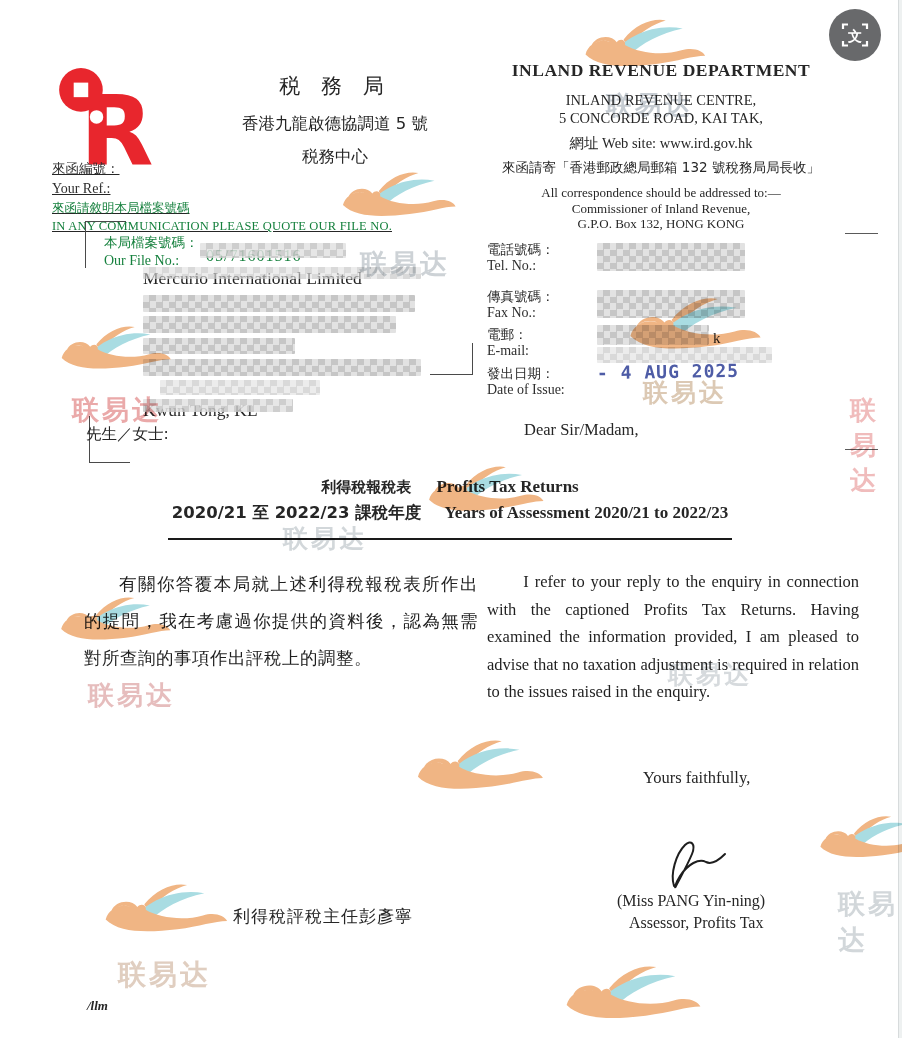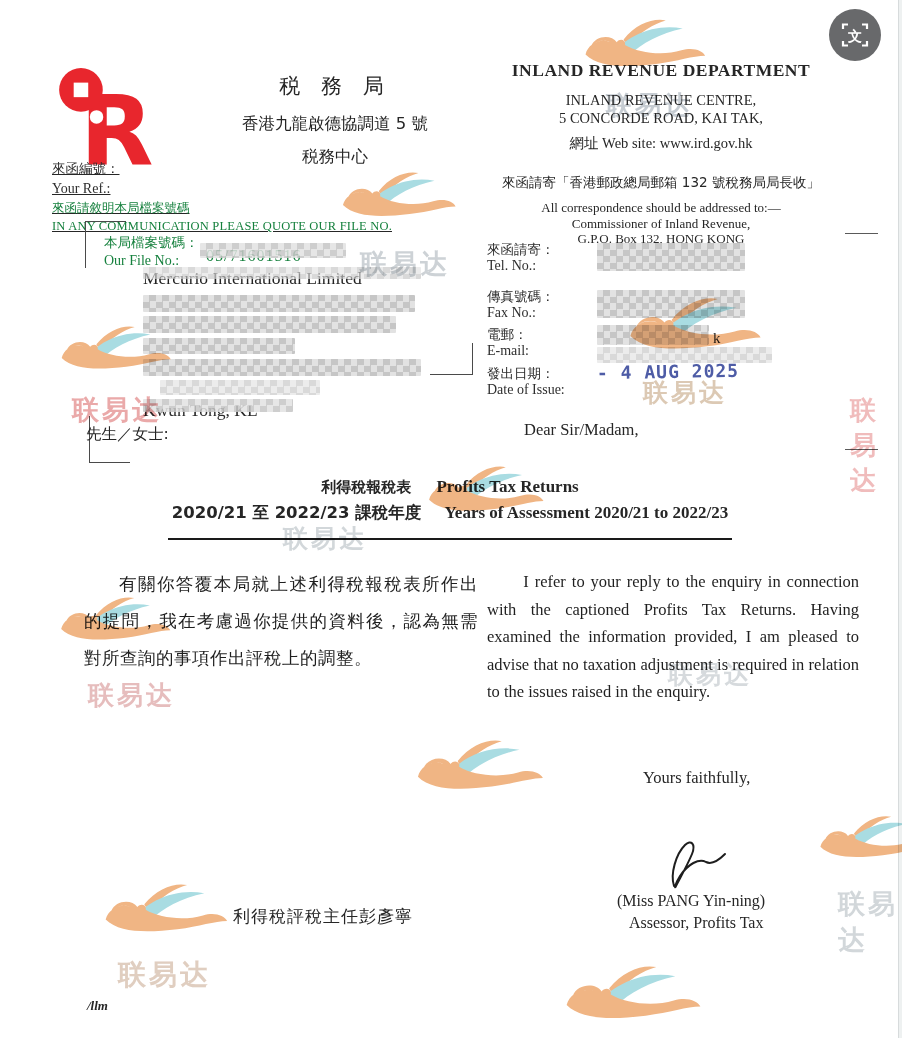--- a/index.html
+++ b/index.html
@@ -65,21 +65,21 @@
     <div style="font-size:21px;letter-spacing:7px;">税 務 局</div>
     <div style="font-size:16.5px;margin-top:13px;">香港九龍啟德協調道 5 號</div>
     <div style="font-size:16.5px;margin-top:11px;">税務中心</div>
   </div>
 
   <div class="abs center serif" style="left:466px;top:60px;width:390px;">
     <div style="font-weight:bold;font-size:17.5px;letter-spacing:.5px;">INLAND REVENUE DEPARTMENT</div>
     <div style="font-size:14.5px;margin-top:10px;line-height:18px;">INLAND REVENUE CENTRE,</div>
     <div style="font-size:14.5px;line-height:18px;">5 CONCORDE ROAD, KAI TAK,</div>
     <div style="font-size:14.5px;margin-top:7px;">網址  Web site: www.ird.gov.hk</div>
-    <div style="font-size:13.5px;margin-top:21px;font-family:'DejaVu Sans',sans-serif;">來函請寄「香港郵政總局郵箱 132 號稅務局局長收」</div>
+    <div style="font-size:13.5px;margin-top:6px;font-family:'DejaVu Sans',sans-serif;">來函請寄「香港郵政總局郵箱 132 號稅務局局長收」</div>
     <div style="font-size:13px;margin-top:8px;line-height:15.5px;">All correspondence should be addressed to:—</div>
     <div style="font-size:13px;line-height:15.5px;">Commissioner of Inland Revenue,</div>
     <div style="font-size:13px;line-height:15.5px;">G.P.O. Box 132, HONG KONG</div>
   </div>
 
   <div class="abs" style="left:52px;top:160px;text-decoration:underline;">
     <div class="lbl-cn">來函編號：</div>
     <div class="serif lbl-en" style="margin-top:3px;">Your Ref.:</div>
     <div class="red" style="font-size:12.5px;margin-top:3px;">來函請敘明本局檔案號碼</div>
     <div class="red serif" style="font-size:12.5px;margin-top:2px;letter-spacing:.2px;">IN ANY COMMUNICATION PLEASE QUOTE OUR FILE NO.</div>
@@ -106,21 +106,21 @@
   <div class="mosaic" style="left:143px;top:295px;width:272px;height:17px;"></div>
   <div class="mosaic" style="left:143px;top:316px;width:253px;height:17px;"></div>
   <div class="mosaic" style="left:143px;top:338px;width:152px;height:16px;"></div>
   <div class="mosaic" style="left:143px;top:359px;width:278px;height:17px;"></div>
   <div class="mosaic light" style="left:160px;top:380px;width:160px;height:15px;"></div>
   <div class="halfclip" style="left:143px;top:399px;width:210px;height:25px;">
     <div class="serif" style="position:absolute;left:0;top:1px;font-size:17.5px;color:#2a2a2a;">Kwun Tong, KL</div>
     <div class="mosaic soft" style="left:0;top:0;width:150px;height:13px;"></div>
   </div>
 
-  <div class="abs lbl-cn" style="left:487px;top:241px;">來函請寄：</div>
+  <div class="abs lbl-cn" style="left:487px;top:241px;">電話號碼：</div>
   <div class="abs serif lbl-en" style="left:487px;top:258px;">Tel. No.:</div>
   <div class="mosaic" style="left:597px;top:243px;width:148px;height:28px;"></div>
 
   <div class="abs lbl-cn" style="left:487px;top:288px;">傳真號碼：</div>
   <div class="abs serif lbl-en" style="left:487px;top:305px;">Fax No.:</div>
   <div class="mosaic" style="left:597px;top:290px;width:148px;height:28px;"></div>
 
   <div class="abs lbl-cn" style="left:487px;top:326px;">電郵：</div>
   <div class="abs serif lbl-en" style="left:487px;top:343px;">E-mail:</div>
   <div class="mosaic" style="left:597px;top:325px;width:112px;height:20px;"></div>

